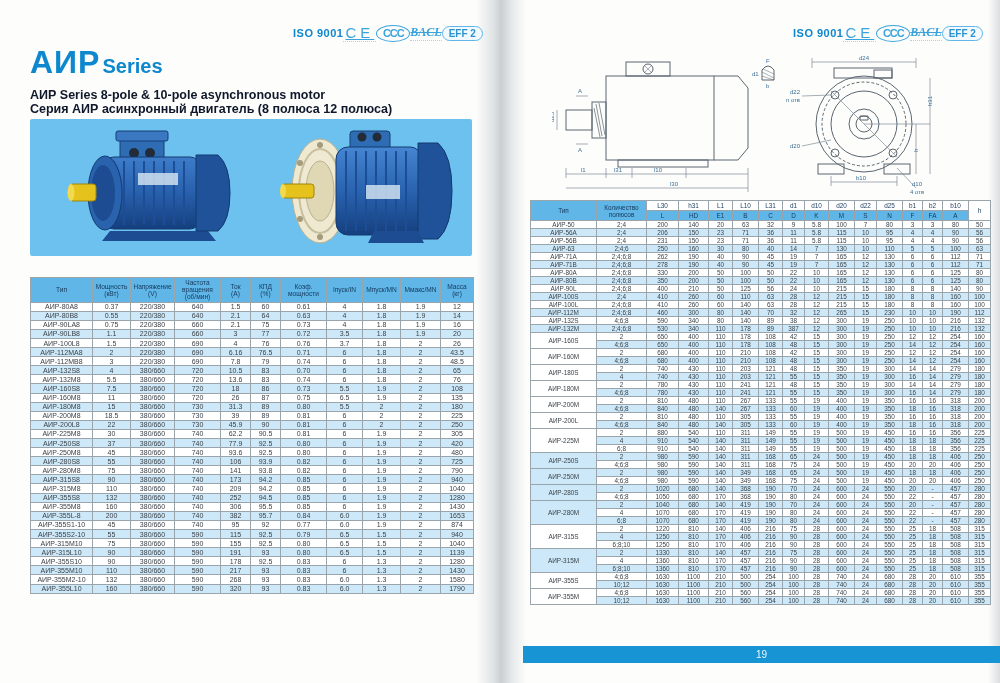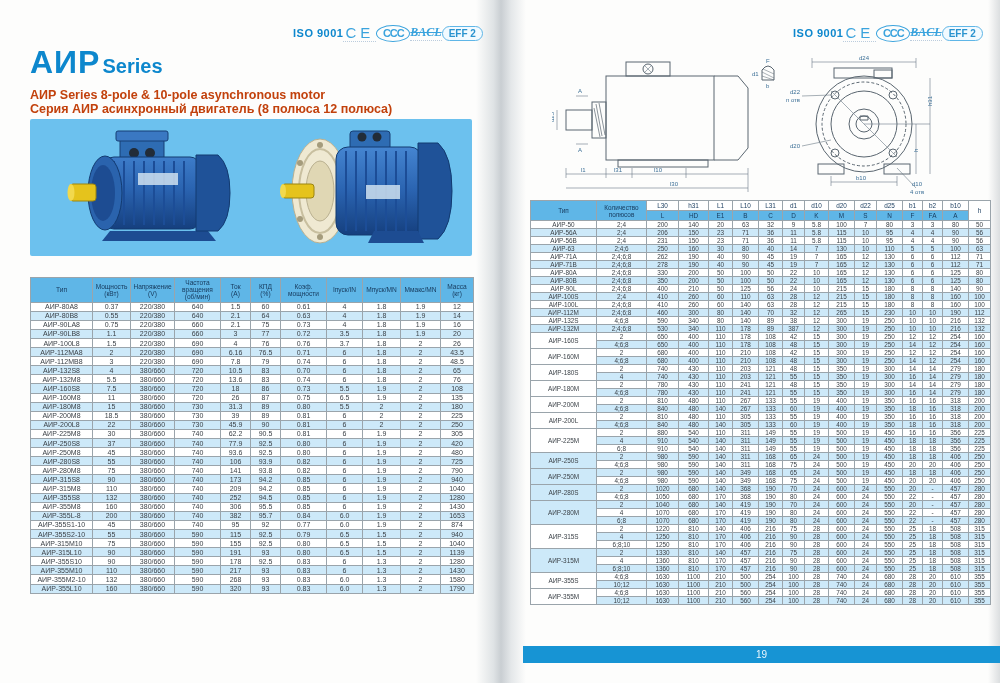--- a/index.html
+++ b/index.html
@@ -8,33 +8,33 @@
   #sheet{position:relative;width:1000px;height:683px;background:#fdfdfc;overflow:hidden;}
   
   #gutter{position:absolute;left:476px;top:0;width:50px;height:683px;
     background:linear-gradient(90deg,#fdfdfc 0%,#dfe3e5 35%,#c9ced2 50%,#e4e7e9 70%,#fdfdfc 100%);}
   #edge-right{position:absolute;right:0;top:0;width:12px;height:683px;
     background:linear-gradient(90deg,rgba(0,0,0,0) 0%,rgba(120,130,140,.25) 100%);}
 
   
   .badge-strip{position:absolute;top:22px;height:22px;display:flex;align-items:center;}
   .iso{color:#0d87cd;font-weight:bold;font-size:11px;letter-spacing:.5px;}
-  .ce{color:#3aa3dd;font-size:15px;font-weight:500;letter-spacing:4px;border-bottom:1px dotted #bcd;padding:0 2px;}
+  .ce{color:#3aa3dd;font-size:15px;font-weight:500;letter-spacing:4px;border-bottom:1px dotted #bcd;padding:0 2px;text-decoration:underline;}
   .ccc{color:#3aa3dd;font-size:11px;font-weight:bold;border:1.5px solid #3aa3dd;border-radius:50%;
        width:34px;height:17px;display:flex;align-items:center;justify-content:center;letter-spacing:-1px;}
   .bacl{color:#3aa3dd;font-size:12px;font-style:italic;font-family:"Liberation Serif","DejaVu Serif",serif;
        font-weight:bold;text-decoration:line-through;border-bottom:1px dotted #bcd;}
   .eff{color:#2a93cf;font-size:10px;font-weight:bold;border:1.5px solid #5fb6e7;border-radius:9px;
        padding:1px 6px;background:#f2faff;}
 
   
   #title{position:absolute;left:30px;top:44px;color:#0d87cd;}
   #title .big{font-size:32px;font-weight:bold;letter-spacing:1px;}
   #title .small{font-size:20px;font-weight:bold;margin-left:2px;}
-  #subtitle-en,#subtitle-ru{position:absolute;left:30px;color:#c2410c;font-weight:bold;font-size:12.5px;}
+  #subtitle-en,#subtitle-ru{position:absolute;left:30px;color:#0f172a;font-weight:bold;font-size:12.5px;}
   #subtitle-en{top:88px;}
   #subtitle-ru{top:102px;}
   #photo-panel{position:absolute;left:30px;top:119px;width:442px;height:137px;background:#6cc1ee;border-radius:2px;}
   #photo-panel svg{position:absolute;}
 
   
   table{border-collapse:collapse;table-layout:fixed;}
   th,td{border:1px solid #9aa4ab;text-align:center;vertical-align:middle;overflow:hidden;white-space:nowrap;}
   th{background:#5fb6e7;color:#16395c;font-weight:normal;}
   td{color:#3c4248;background:#ffffff;}

